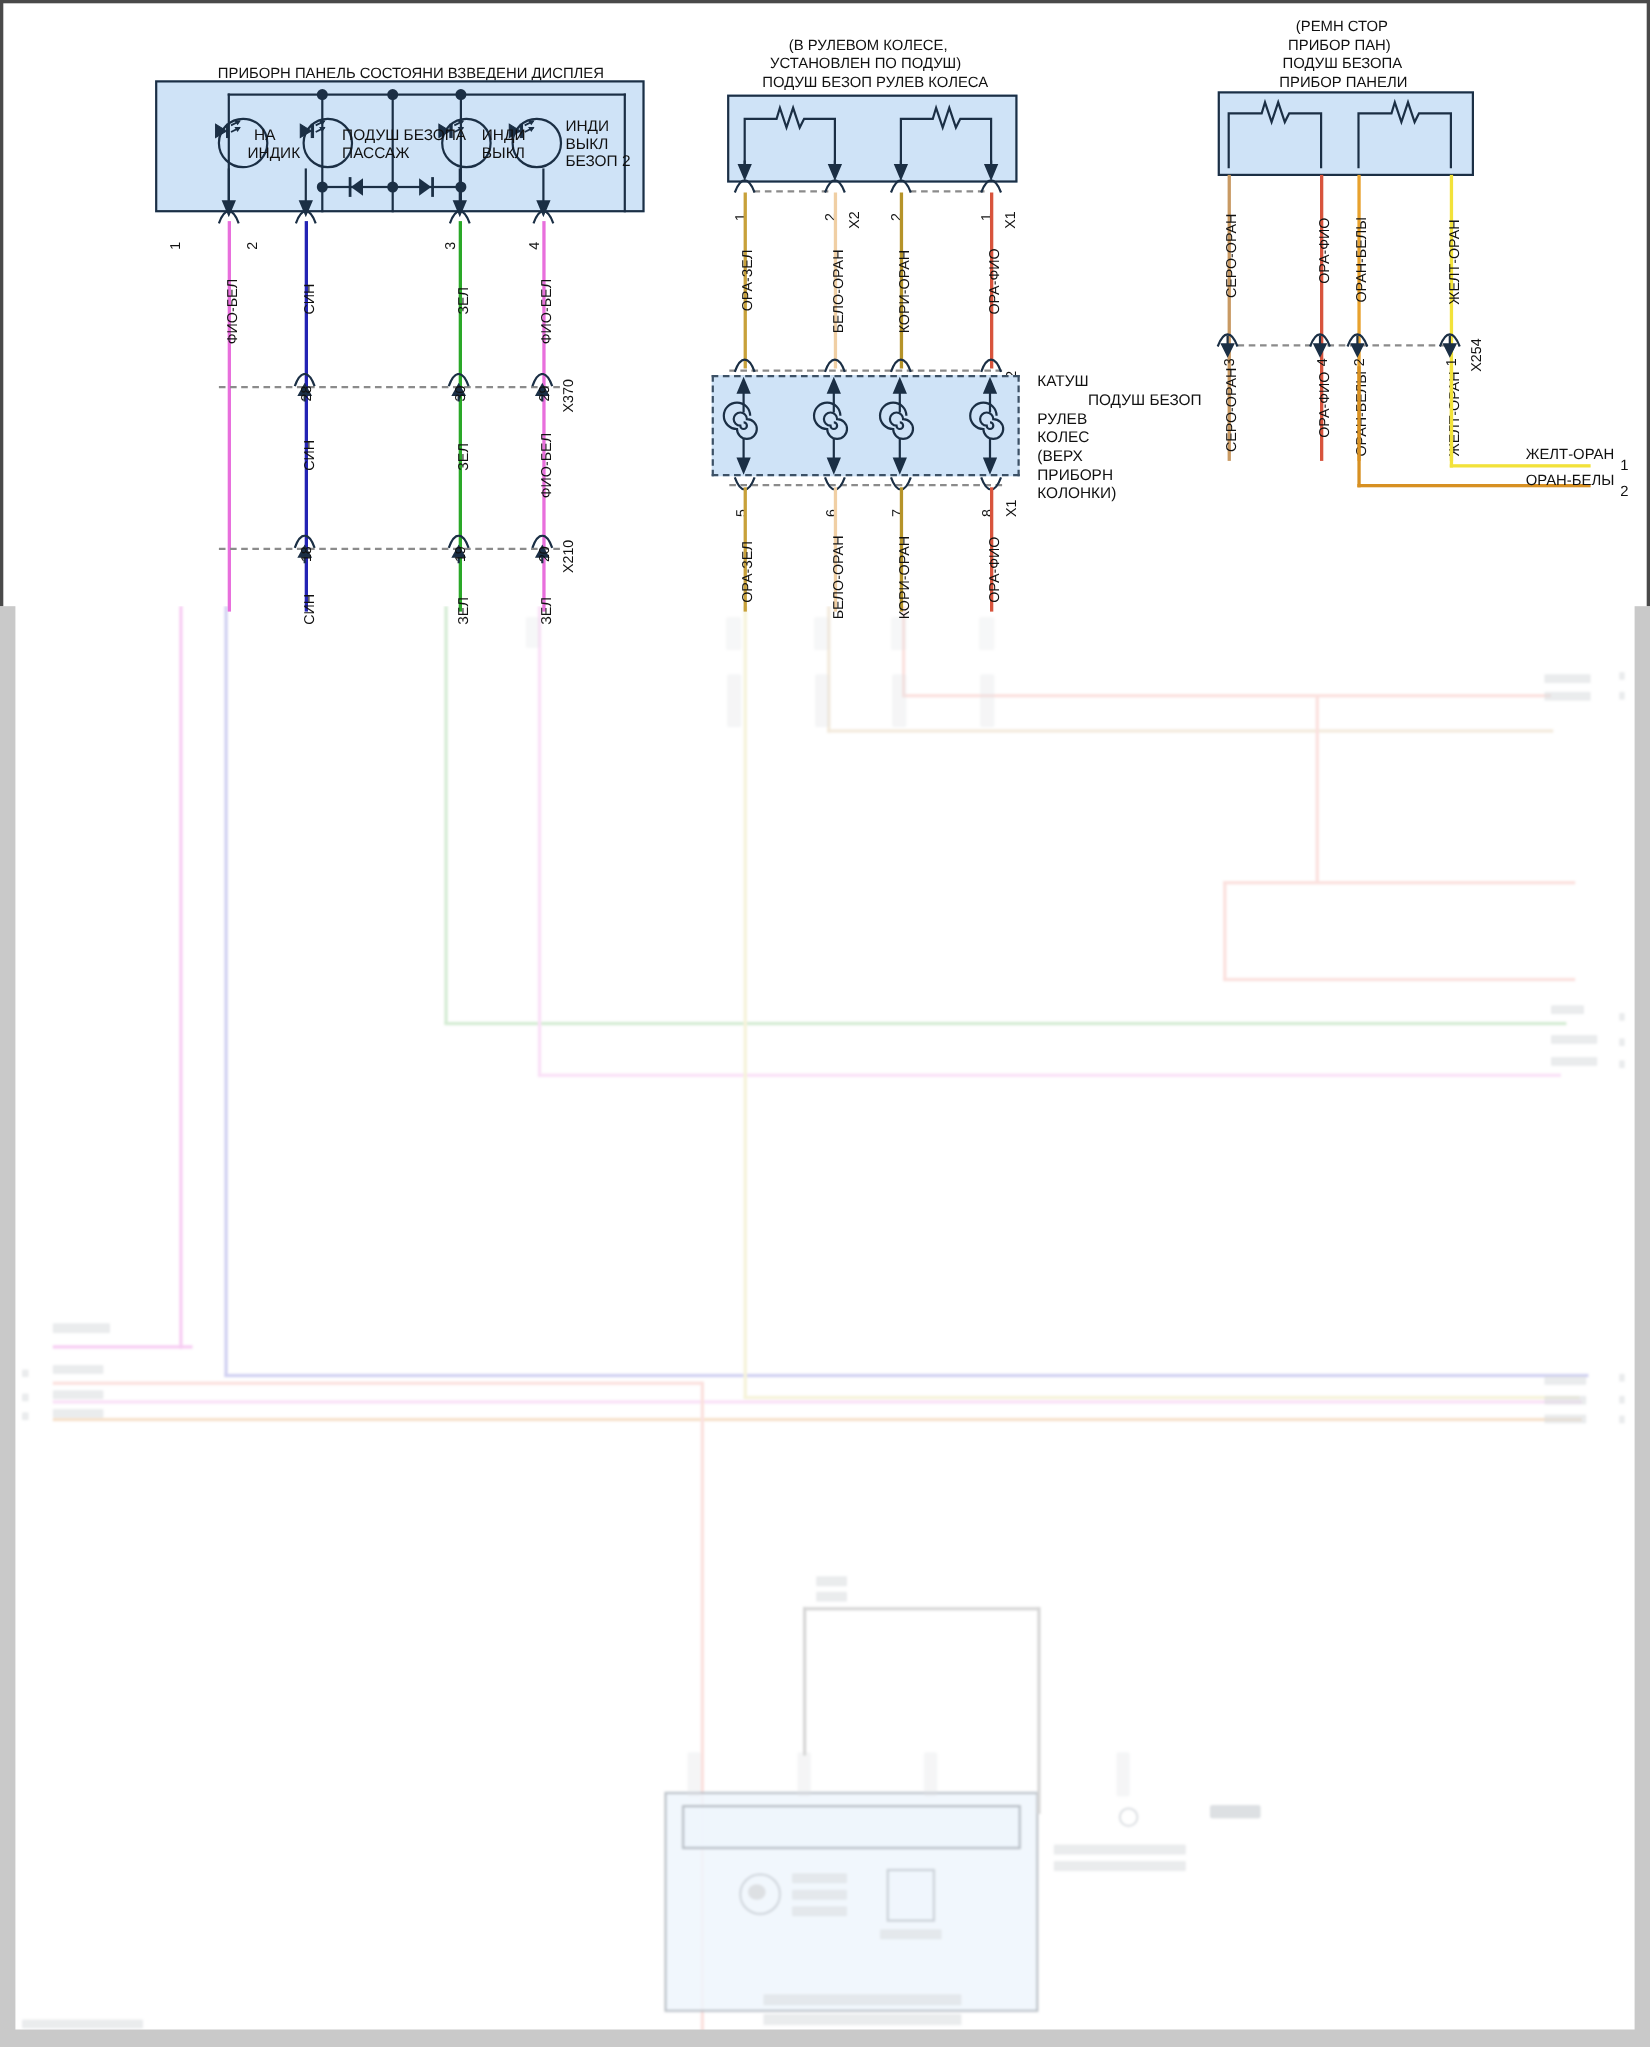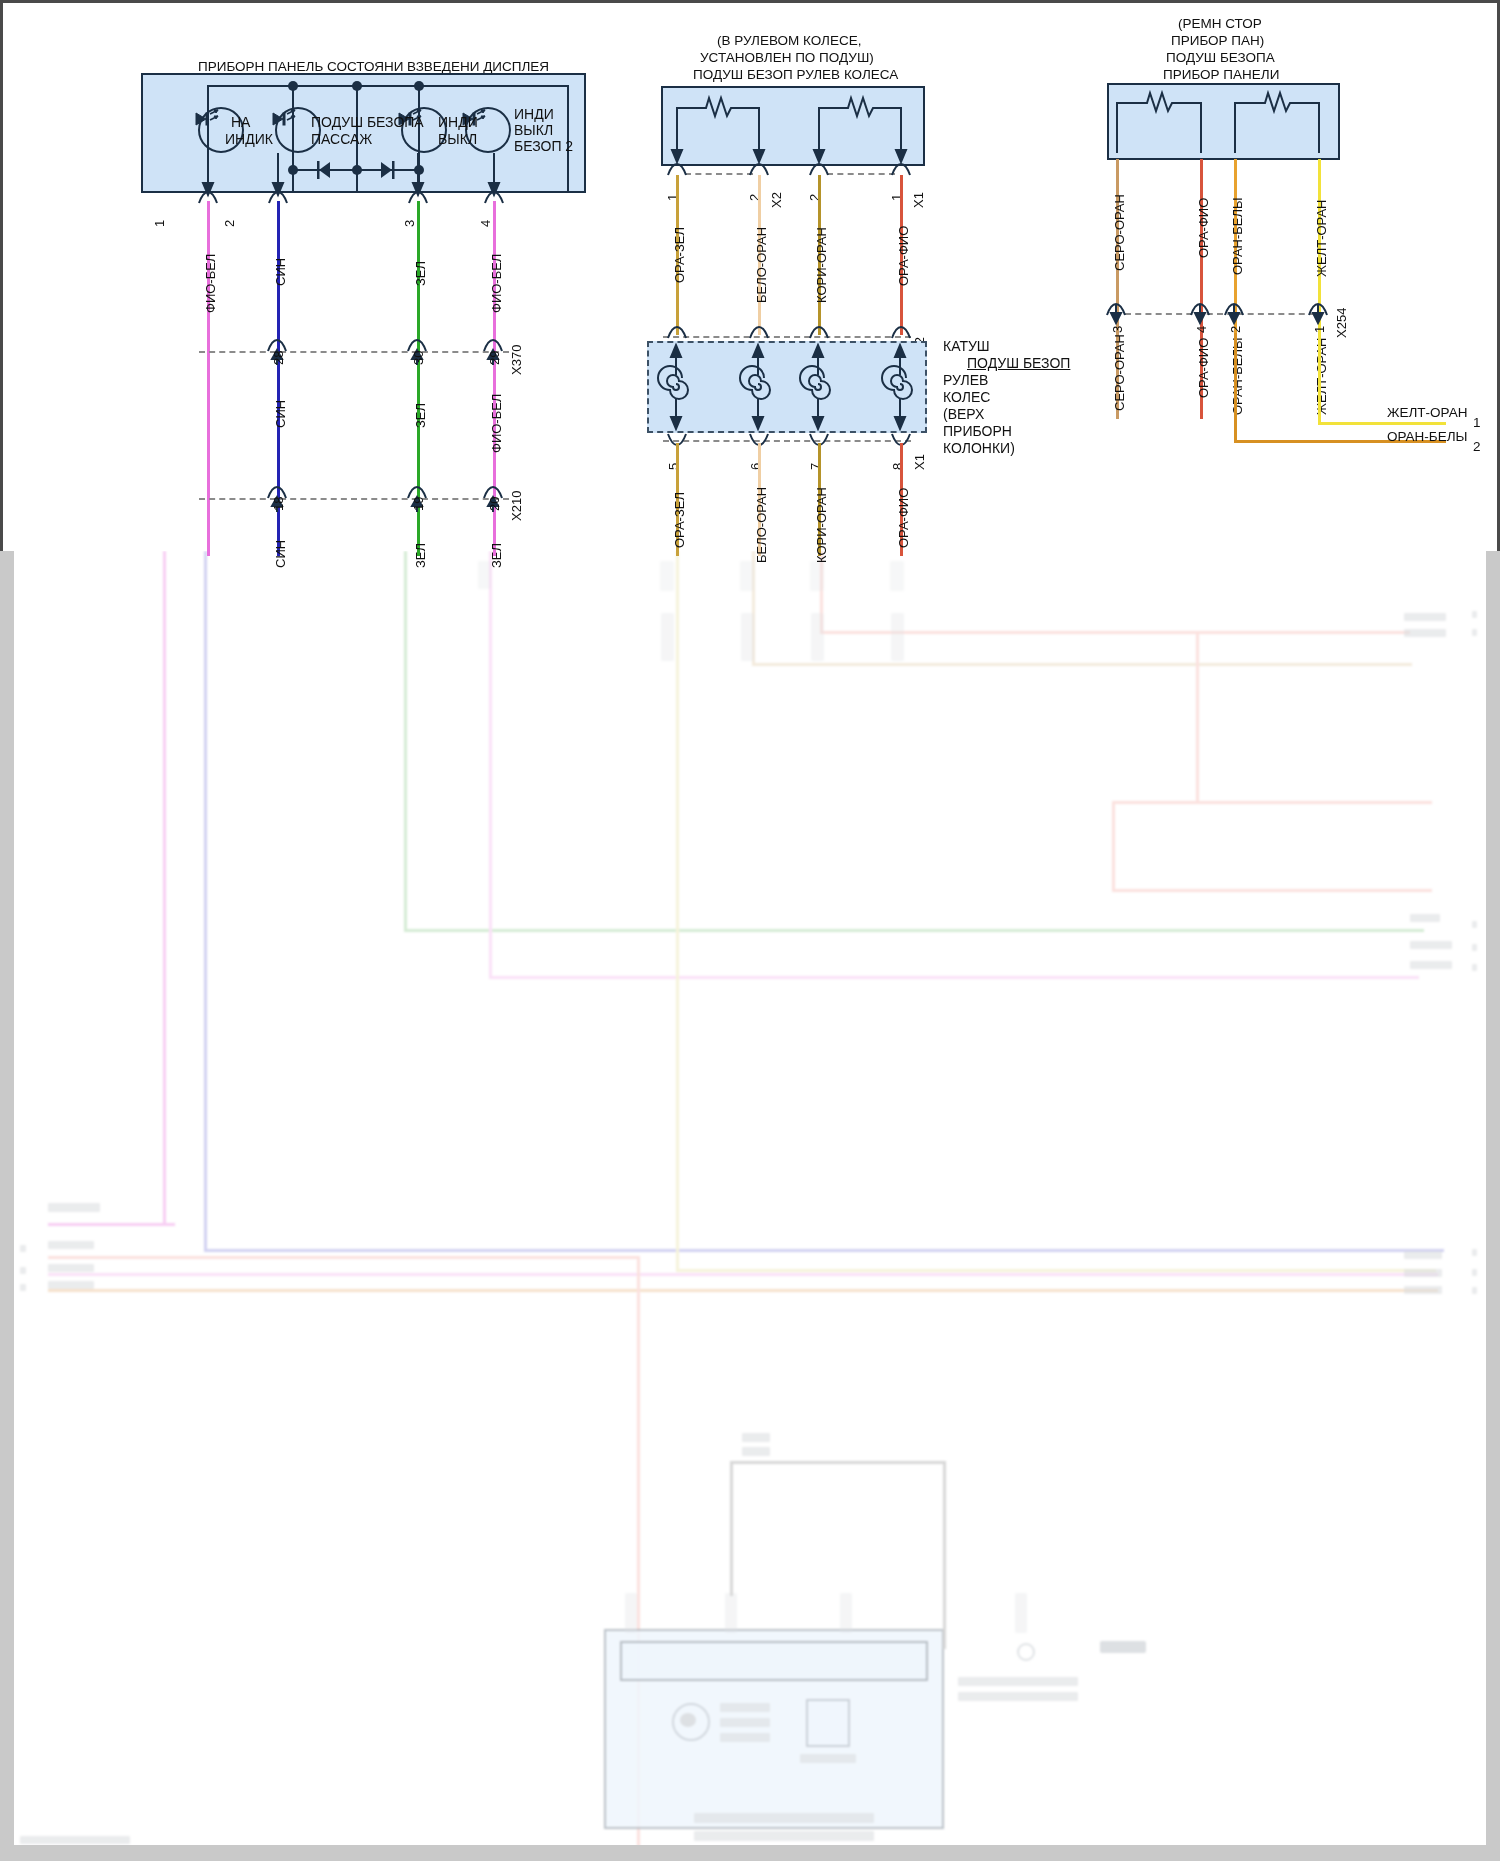--- a/index.html
+++ b/index.html
@@ -400,21 +400,21 @@
         <line x1="171" y1="58" x2="171" y2="78"></line>
           <polygon points="166,76 176,76 171,88"></polygon>
         <line x1="253" y1="34" x2="253" y2="14"></line>
           <polygon points="248,16 258,16 253,4"></polygon>
         <line x1="253" y1="58" x2="253" y2="78"></line>
           <polygon points="248,76 258,76 253,88"></polygon>
       </g>
     </svg>
 
     <div class="lbltxt" style="left:940px;top:335px;">КАТУШ</div>
-    <div class="lbltxt" style="left:964px;top:352px;text-decoration:underline;">ПОДУШ БЕЗОП</div>
+    <div class="lbltxt" style="left:986px;top:352px;">ПОДУШ БЕЗОП</div>
     <div class="lbltxt" style="left:940px;top:369px;">РУЛЕВ</div>
     <div class="lbltxt" style="left:940px;top:386px;">КОЛЕС</div>
     <div class="lbltxt" style="left:940px;top:403px;">(ВЕРХ</div>
     <div class="lbltxt" style="left:940px;top:420px;">ПРИБОРН</div>
     <div class="lbltxt" style="left:940px;top:437px;">КОЛОНКИ)</div>
 
     <div class="dash" style="left:660px;top:437px;width:248px;"></div>
     <svg style="position:absolute;left:655px;top:428px;width:270px;height:24px;">
       <g stroke="#1b2f45" stroke-width="2" fill="none">
         <path d="M10,3 q4,11 9,11 q5,0 9,-11"></path>

